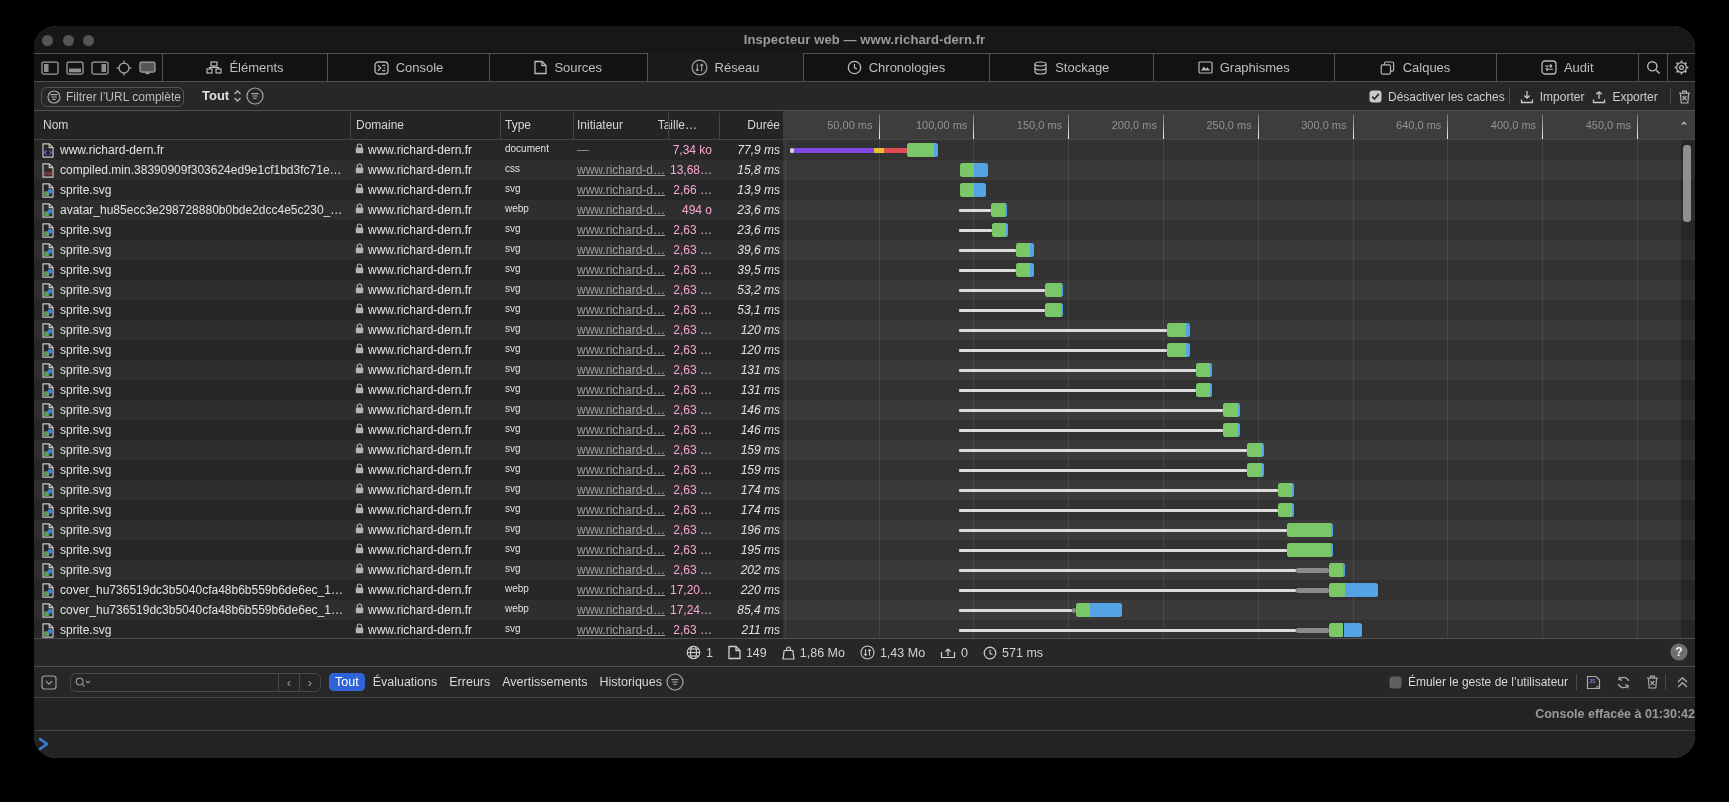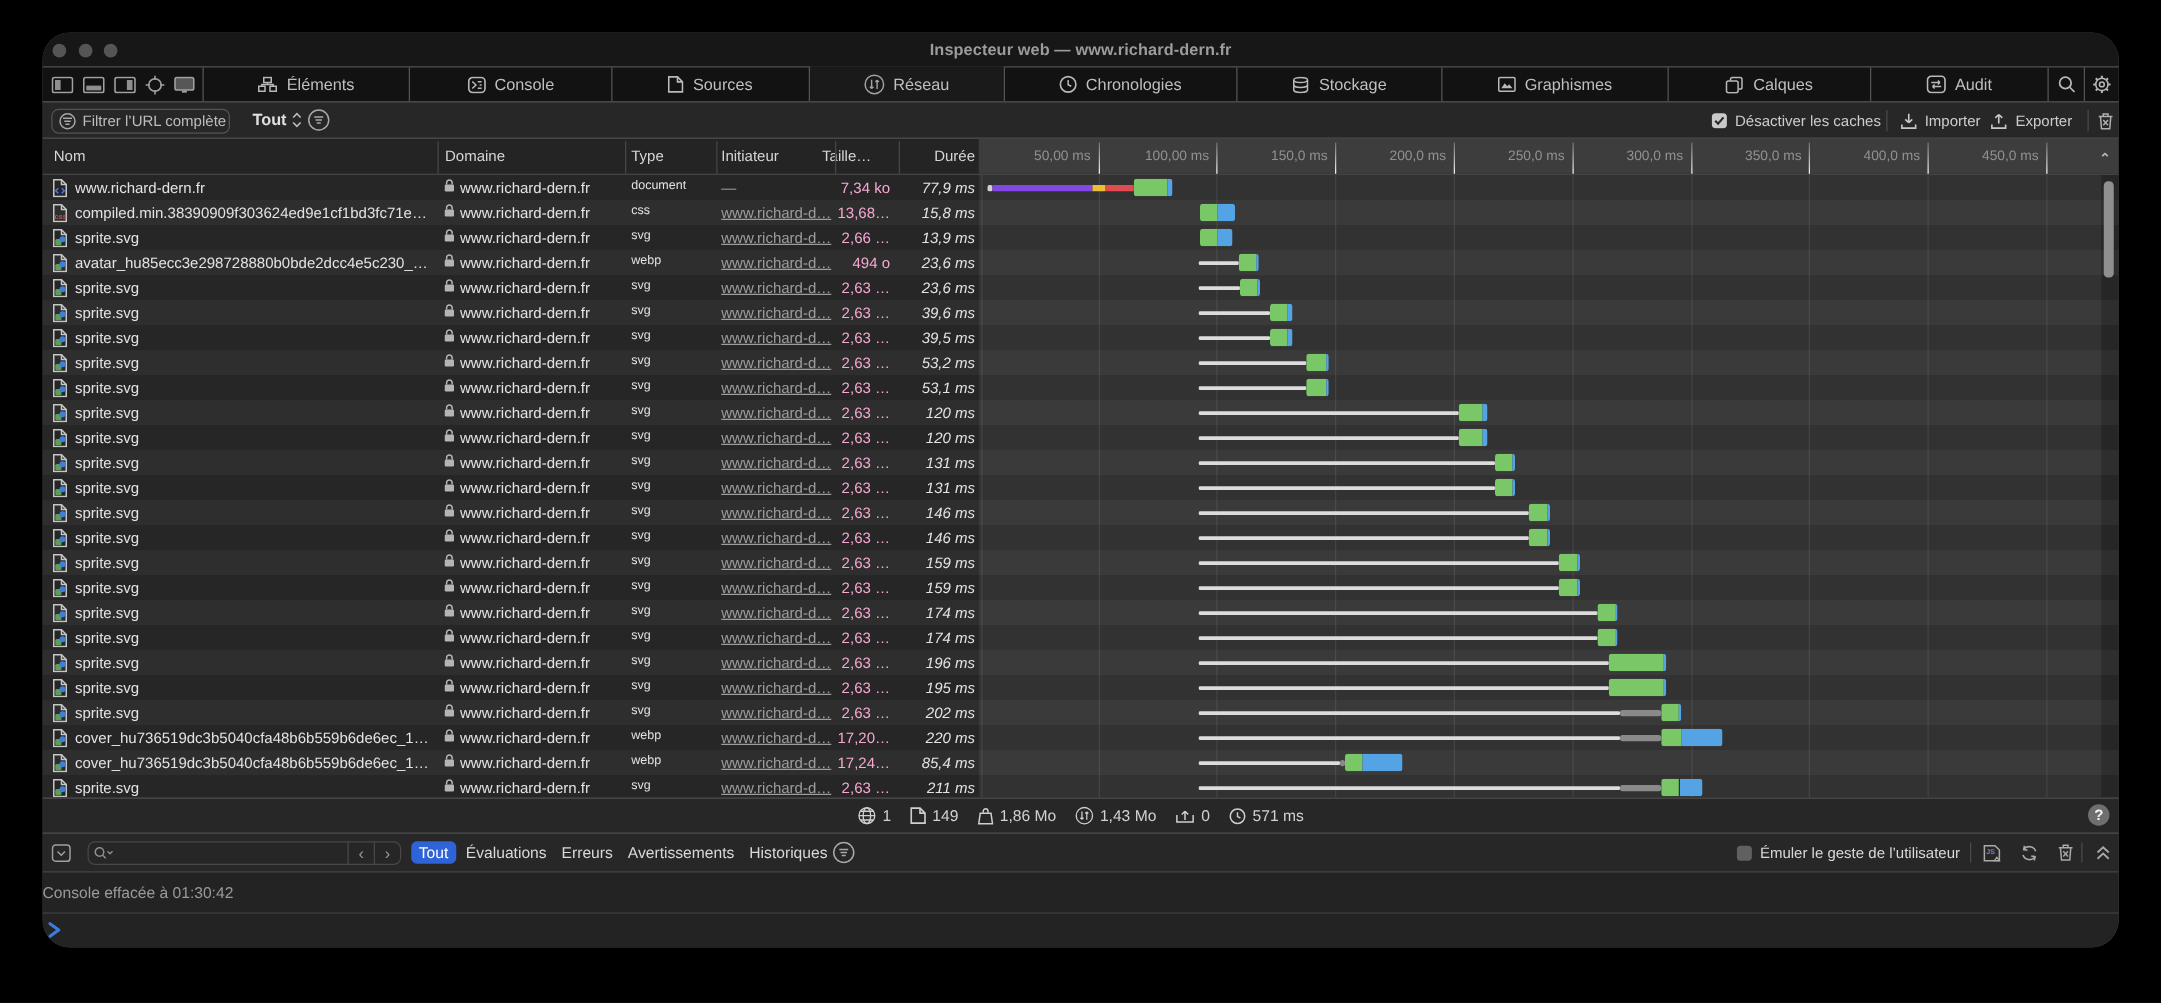--- a/index.html
+++ b/index.html
@@ -85,21 +85,21 @@
   display:flex; align-items:center; justify-content:center; font-size:13px; }
 #toutpill { margin-left:8px; background:#2f63d8; color:#fff; border-radius:4.5px; padding:1.5px 6px 2.5px; font-size:12.5px; }
 .clab { margin-left:12px; }
 #evlab { margin-left:8px; }
 #cfilter { margin-left:4px; height:18px; }
 #cright { margin-left:auto; display:flex; align-items:center; gap:0; margin-right:6px; font-size:12px; }
 #cright .vsep { height:16px; }
 
 
 #cmsg { position:absolute; left:0; top:671px; width:100%; height:34px; background:#232323; border-top:1px solid #454545; border-bottom:1px solid #454545;
-  text-align:left; color:#9a9a9a; font-size:12.5px; line-height:33px; }
+  text-align:right; color:#9a9a9a; font-size:12.5px; line-height:33px;font-weight:bold; }
 #cprompt { position:absolute; left:0; top:705px; width:100%; height:27px; background:#232323; }
 #chev { position:absolute; left:4px; top:6px; width:12px; height:14px; }
 svg { flex:none; }
 </style></head>
 <body>
 <div id="win">
   <div id="tbar">
     <span class="tl" style="left:8px"></span>
       <span class="tl" style="left:28.5px"></span>
       <span class="tl" style="left:49px"></span>
@@ -302,21 +302,21 @@
       <span class="tlab" style="right:727.7px">100,00 ms</span>
       <i class="tick" style="left:1034.1px"></i>
       <span class="tlab" style="right:632.9px">150,0 ms</span>
       <i class="tick" style="left:1128.9px"></i>
       <span class="tlab" style="right:538.1px">200,0 ms</span>
       <i class="tick" style="left:1223.7px"></i>
       <span class="tlab" style="right:443.3px">250,0 ms</span>
       <i class="tick" style="left:1318.5px"></i>
       <span class="tlab" style="right:348.5px">300,0 ms</span>
       <i class="tick" style="left:1413.3px"></i>
-      <span class="tlab" style="right:253.7px">350,0 ms</span>
+      <span class="tlab" style="right:253.7px">640,0 ms</span>
       <i class="tick" style="left:1508.1px"></i>
       <span class="tlab" style="right:158.9px">400,0 ms</span>
       <i class="tick" style="left:1602.9px"></i>
       <span class="tlab" style="right:64.1px">450,0 ms</span>
     <div id="hchev">⌃</div>
   </div>
   <div id="rows">
     <div class="rbg odd" style="top:0px"></div>
       <div class="rbg even" style="top:20px"></div>
       <div class="rbg odd" style="top:40px"></div>

